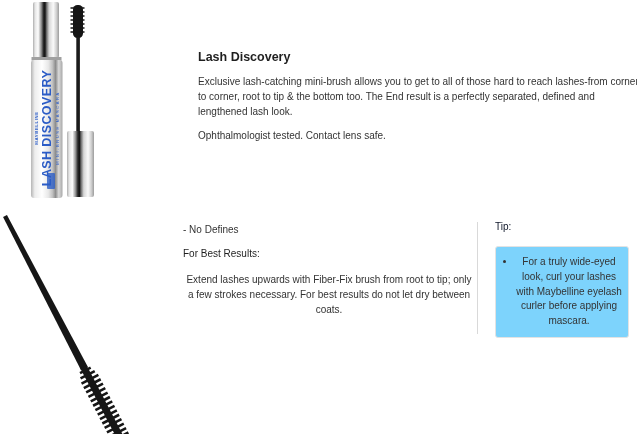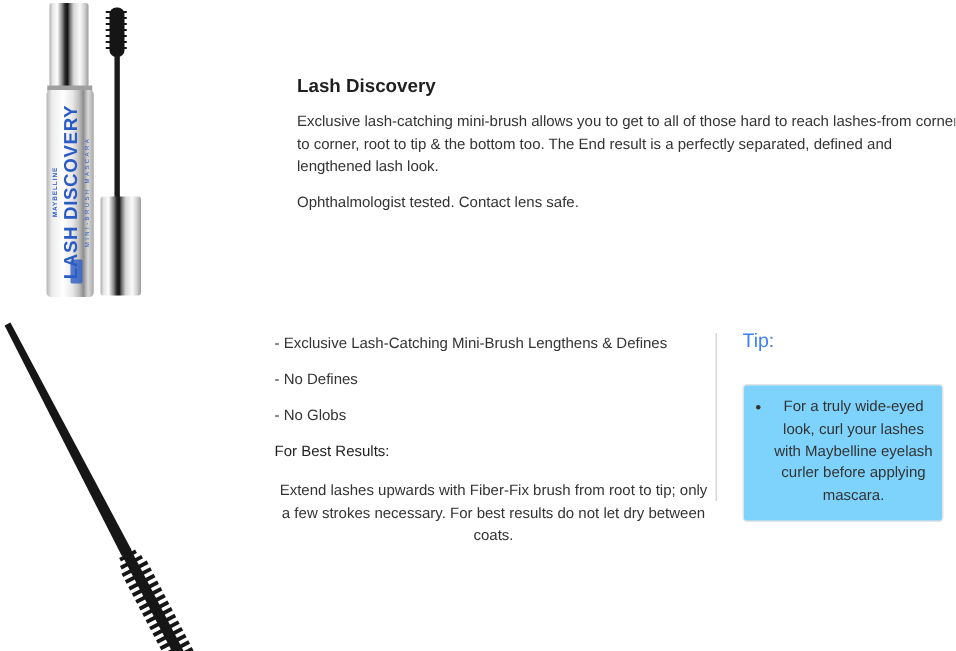--- a/index.html
+++ b/index.html
@@ -22,21 +22,21 @@
   .benefits { position:absolute; left:183px; top:222px; width:292px; }
   .benefit-item { font-size:10px; line-height:15px; margin:0 0 9px 0; color:#333; }
   .sub-bold { font-size:10px; font-weight:normal; color:#1f1f1f; line-height:15px; margin:9px 0 11px 0; }
   .benefits .body-p { font-size:10px; line-height:15px; margin:0; color:#333;text-align:center; }
 
   
   .divider { position:absolute; left:477px; top:222px; width:1px; height:112px; background:#d9d9d9; }
 
   
   .tip { position:absolute; left:495px; top:220px; width:134px; }
-  .tip-title { font-size:13px; font-weight:normal; color:#3b82f6; line-height:14px; margin:0 0 22px 0; }
+  .tip-title { font-size:10px; font-weight:normal; color:#0f172a; line-height:14px; margin:0 0 12px 0; }
   .tip-box {
     background:#7dd3fc; border:1px solid #e3e3e3; border-radius:3px;
     padding:8px 6px 8px 4px; box-sizing:border-box; min-height:85px;text-align:center;
   }
   .tip-box ul { margin:0; padding:0 0 0 16px; }
   .tip-box li { font-size:10px; line-height:14.8px; color:#333; }
 </style>
 </head>
 <body>
 
@@ -104,23 +104,21 @@
     </g>
   </svg>
 
   <div class="desc">
     <h2 class="h-bold">Lash Discovery</h2>
     <p>Exclusive lash-catching mini-brush allows you to get to all of those hard to reach lashes-from corner to corner, root to tip &amp; the bottom too. The End result is a perfectly separated, defined and lengthened lash look.</p>
     <p>Ophthalmologist tested. Contact lens safe.</p>
   </div>
 
   <div class="benefits">
-    <div class="benefit-item">- Exclusive Lash-Catching Mini-Brush Lengthens &amp; Defines</div>
     <div class="benefit-item">- No Defines</div>
-    <div class="benefit-item">- No Globs</div>
     <h3 class="sub-bold">For Best Results:</h3>
     <p class="body-p">Extend lashes upwards with Fiber-Fix brush from root to tip; only a few strokes necessary. For best results do not let dry between coats.</p>
   </div>
 
   <div class="divider"></div>
 
   <div class="tip">
     <h2 class="tip-title">Tip:</h2>
     <div class="tip-box">
       <ul>

